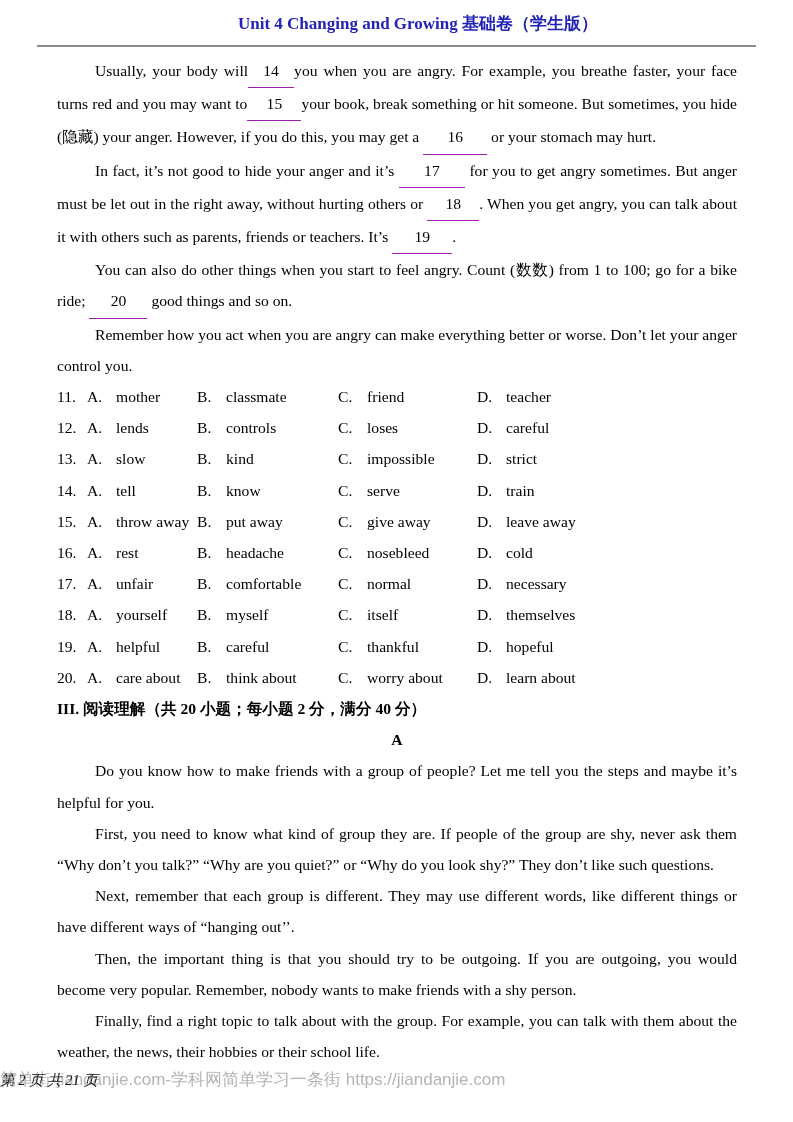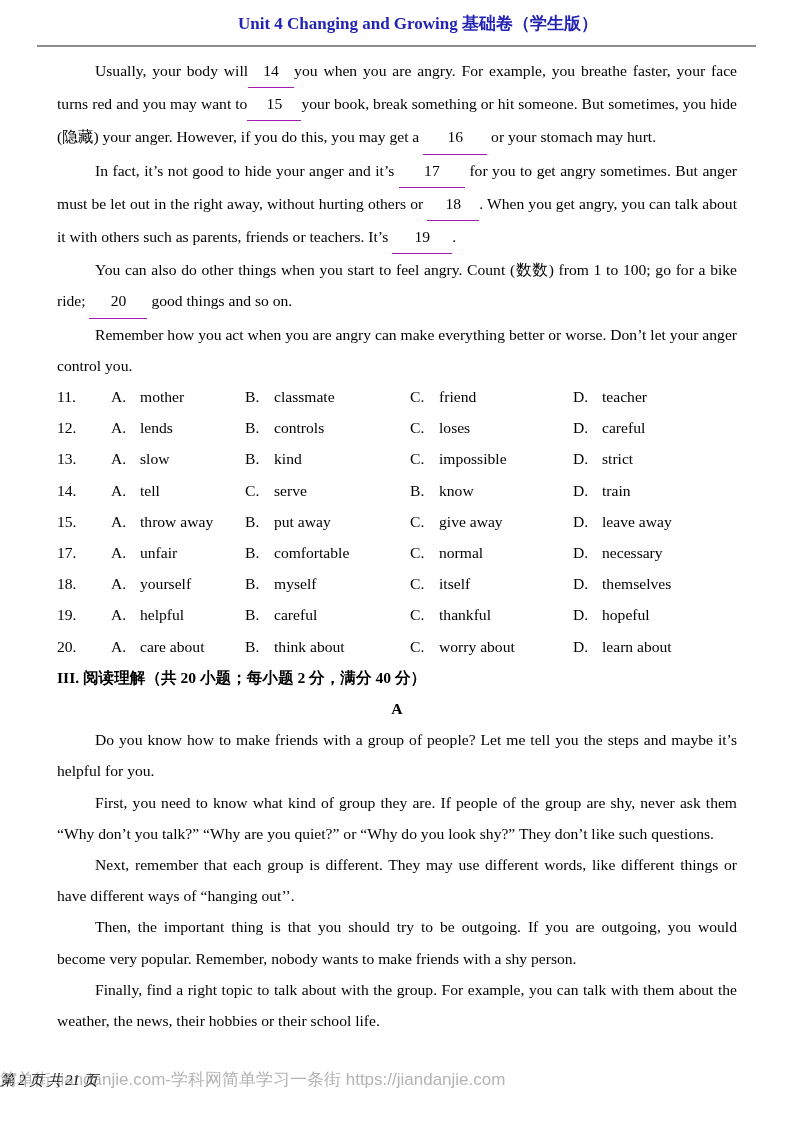--- a/index.html
+++ b/index.html
@@ -43,21 +43,20 @@
     text-align: center;
     text-indent: 0;
     padding-bottom: 1px;
   }
   .qrow {
     display: grid;
     grid-template-columns: 30px 110px 141px 139px 1fr;
     font-size: 15.6px;
     line-height: 31.2px;
     white-space: nowrap;
-    gap: 24px;
   }
   .qcell { overflow: visible; }
   .opt-label { display: inline-block; min-width: 29px; }
   .qnum { display: inline-block; }
   .section-heading {
     font-weight: bold;
     font-size: 15.6px;
     line-height: 31.2px;
   }
   .passage-label {
@@ -124,30 +123,37 @@
         <div class="qrow">
           <span class="qnum">13.</span>
           <span class="qcell"><span class="opt-label">A.</span><span>slow</span></span>
           <span class="qcell"><span class="opt-label">B.</span><span>kind</span></span>
           <span class="qcell"><span class="opt-label">C.</span><span>impossible</span></span>
           <span class="qcell"><span class="opt-label">D.</span><span>strict</span></span>
         </div>
         <div class="qrow">
           <span class="qnum">14.</span>
           <span class="qcell"><span class="opt-label">A.</span><span>tell</span></span>
+          <span class="qcell"><span class="opt-label">B.</span><span>know</span></span>
           <span class="qcell"><span class="opt-label">C.</span><span>serve</span></span>
-          <span class="qcell"><span class="opt-label">B.</span><span>know</span></span>
           <span class="qcell"><span class="opt-label">D.</span><span>train</span></span>
         </div>
         <div class="qrow">
           <span class="qnum">15.</span>
           <span class="qcell"><span class="opt-label">A.</span><span>throw away</span></span>
           <span class="qcell"><span class="opt-label">B.</span><span>put away</span></span>
           <span class="qcell"><span class="opt-label">C.</span><span>give away</span></span>
           <span class="qcell"><span class="opt-label">D.</span><span>leave away</span></span>
+        </div>
+        <div class="qrow">
+          <span class="qnum">16.</span>
+          <span class="qcell"><span class="opt-label">A.</span><span>rest</span></span>
+          <span class="qcell"><span class="opt-label">B.</span><span>headache</span></span>
+          <span class="qcell"><span class="opt-label">C.</span><span>nosebleed</span></span>
+          <span class="qcell"><span class="opt-label">D.</span><span>cold</span></span>
         </div>
         <div class="qrow">
           <span class="qnum">17.</span>
           <span class="qcell"><span class="opt-label">A.</span><span>unfair</span></span>
           <span class="qcell"><span class="opt-label">B.</span><span>comfortable</span></span>
           <span class="qcell"><span class="opt-label">C.</span><span>normal</span></span>
           <span class="qcell"><span class="opt-label">D.</span><span>necessary</span></span>
         </div>
         <div class="qrow">
           <span class="qnum">18.</span>

